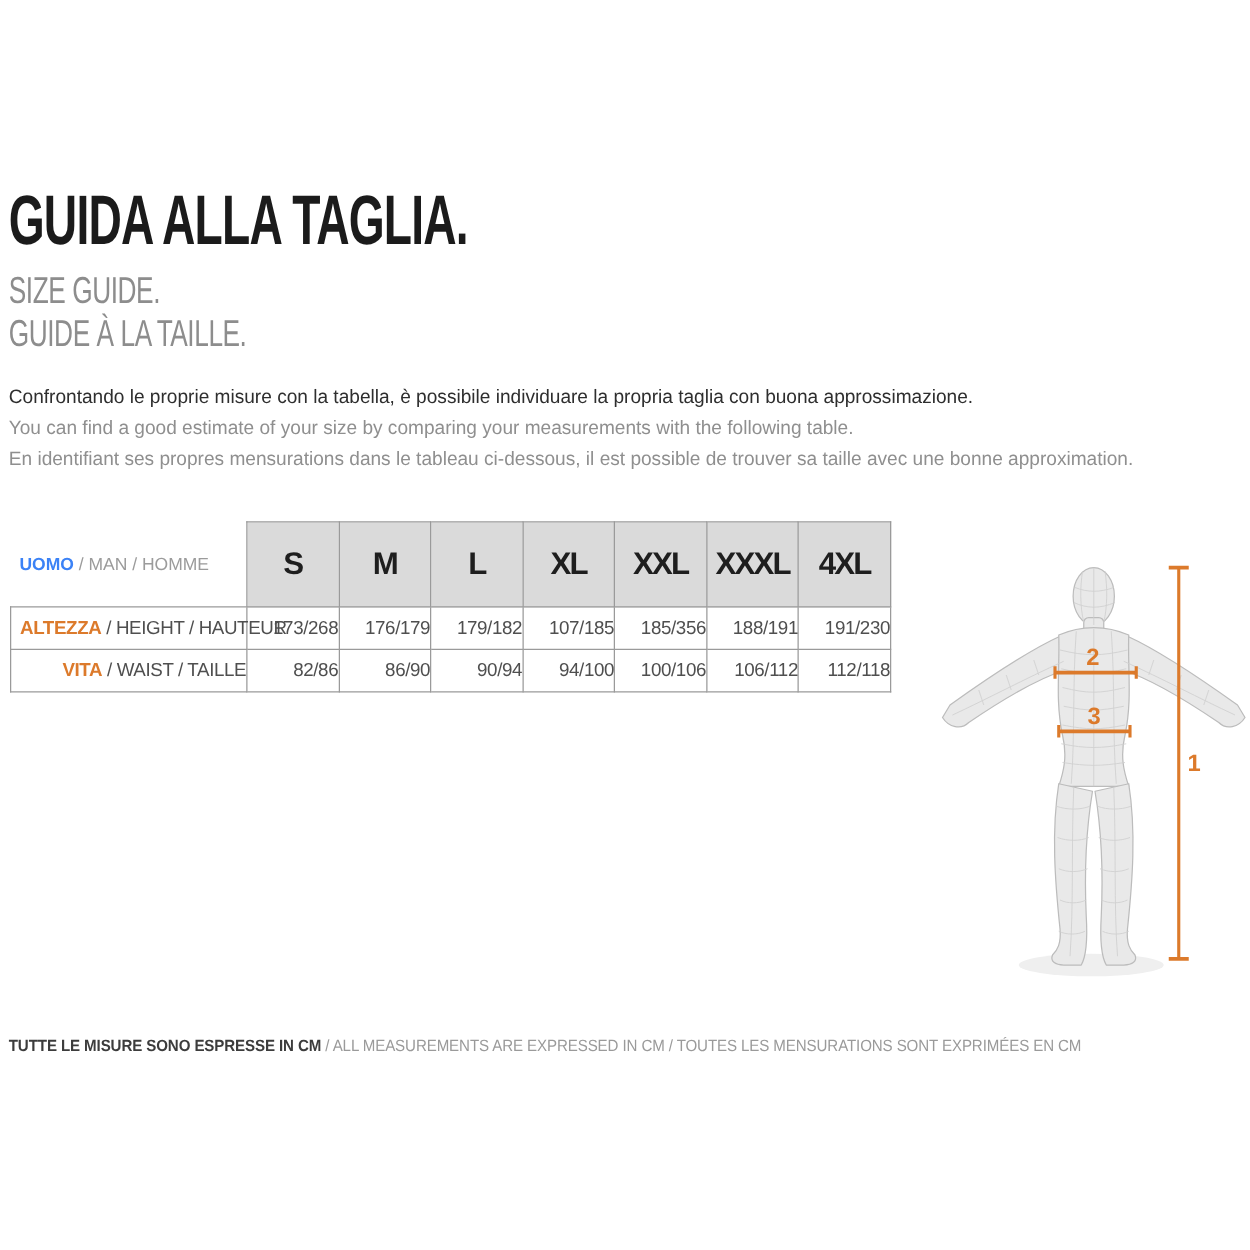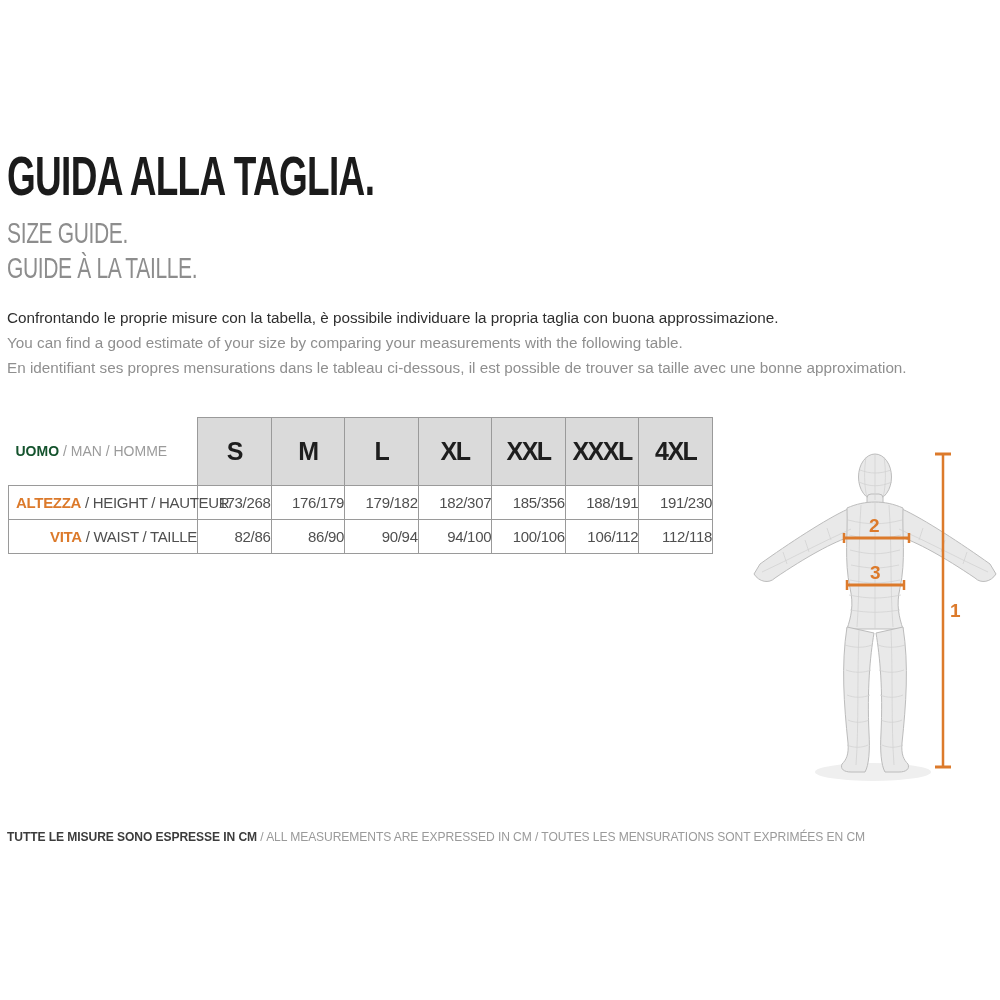--- a/index.html
+++ b/index.html
@@ -47,21 +47,21 @@
   table.size-table td.corner { border:none; background:#fff; text-align:left; padding-left:7px; }
   table.size-table th {
     background:#dadada; height:68px;
     font-size:25px; font-weight:700; color:#1e1e1e;
     letter-spacing:-1.5px; text-align:center;
   }
   table.size-table tr.data td { height:34px; text-align:right; font-size:15px; color:#4f4f4f; letter-spacing:-.3px; }
   table.size-table tr.stripe td { background:#e3e3e3; }
   table.size-table td.rowlabel { text-align:left; padding-left:7px; font-size:13.5px; color:#8f8f8f; letter-spacing:-.2px; white-space:nowrap; }
   td.corner { font-size:14px; color:#9b9b9b; white-space:nowrap; }
-  td.corner b { color:#14532d; font-weight:700; }
+  td.corner b { color:#3b82f6; font-weight:700; }
   td.rowlabel b { color:#dc7a2b; font-weight:700; }
 
   
   .figure-wrap { position:absolute; left:730px; top:445px; width:270px; height:345px; }
 
   
   .footer-note {
     position:absolute; left:7px; top:829px; margin:0;
     font-size:13px; color:#9a9a9a; white-space:nowrap;
     letter-spacing:-.1px;
@@ -102,21 +102,21 @@
       <th>XL</th>
       <th>XXL</th>
       <th>XXXL</th>
       <th>4XL</th>
     </tr>
     <tr class="data">
       <td class="rowlabel"><b>ALTEZZA</b><span> / HEIGHT / HAUTEUR</span></td>
       <td>173/268</td>
       <td>176/179</td>
       <td>179/182</td>
-      <td>182/307</td>
+      <td>107/185</td>
       <td>185/356</td>
       <td>188/191</td>
       <td>191/230</td>
     </tr>
     <tr class="data">
       <td class="rowlabel"><b>VITA</b><span> / WAIST / TAILLE</span></td>
       <td>82/86</td>
       <td>86/90</td>
       <td>90/94</td>
       <td>94/100</td>

